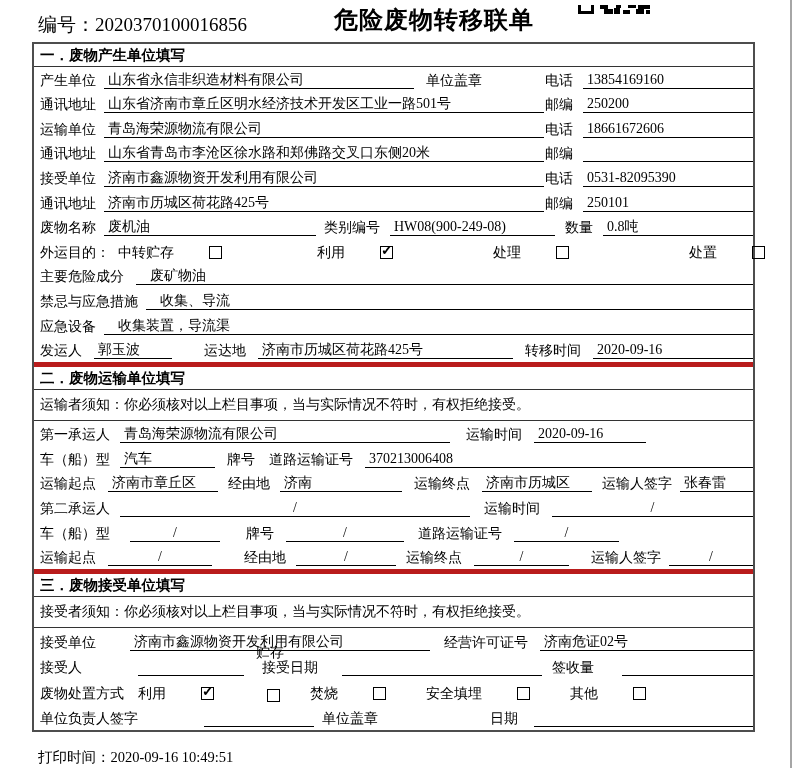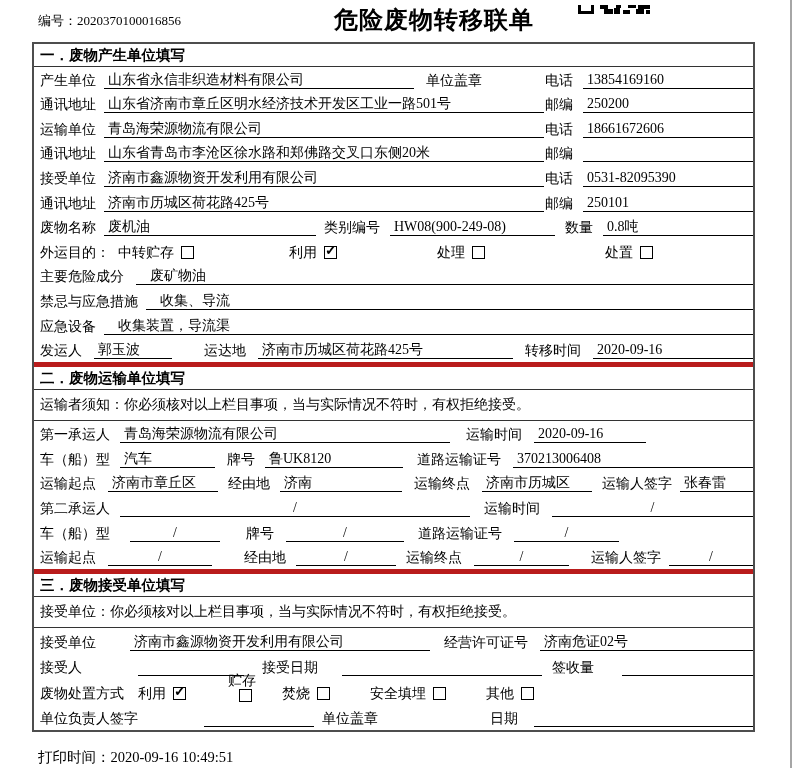--- a/index.html
+++ b/index.html
@@ -1,37 +1,37 @@
 <!DOCTYPE html>
 <html><head>
 <meta charset="utf-8">
 <style>
   html,body{margin:0;padding:0;}
   .page{position:relative;width:796px;height:768px;background:#ffffff;overflow:hidden;
         font-family:"Liberation Serif","DejaVu Serif",serif;color:#000;}
   .page-edge{position:absolute;left:790px;top:0;width:2px;height:768px;background:#a6a6a6;}
-  .serial{position:absolute;left:38px;top:12px;font-size:13px;white-space:nowrap;}
+  .serial{position:absolute;left:38px;top:12px;font-size:19px;white-space:nowrap;}
   .doc-title{position:absolute;left:334px;top:4px;font-size:24px;font-weight:bold;
              font-family:"Liberation Sans","DejaVu Sans",sans-serif;letter-spacing:1px;white-space:nowrap;}
   .qr{position:absolute;left:578px;top:0;}
   .form{position:absolute;left:32px;top:42px;width:719px;border:2px solid #4d4d4d;background:#fff;}
   .sec-header{height:19px;padding:2px 6px 1px 6px;font-weight:bold;font-size:14.5px;
               font-family:"Liberation Sans","DejaVu Sans",sans-serif;border-bottom:1px solid #333;}
   .sec-header.bt{border-top:5px solid #b91c1c;}
   .notice-row{height:30px;display:flex;align-items:center;padding:0 6px;font-size:14px;border-bottom:1px solid #333;}
   .f-row{display:flex;align-items:flex-end;padding:0 0 3px 6px;box-sizing:border-box;font-size:14px;}
   .s1 .f-row{height:24.6px;}
   .s2 .f-row{height:24.7px;}
   .s3 .f-row{height:25.5px;}
   .lbl{white-space:nowrap;line-height:17px;flex:0 0 auto;}
   .val{border-bottom:1px solid #000;line-height:17px;white-space:nowrap;padding:0 4px;
        box-sizing:border-box;flex:0 0 auto;}
   .vfill{flex:1 1 auto;}
   .slash{text-align:center;}
-  .cb-item{display:flex;align-items:center;line-height:17px;}
+  .cb-item{display:flex;align-items:center;line-height:17px;gap:28px;}
   .cb-box{width:11px;height:11px;border:1.5px solid #000;display:inline-block;margin-left:7px;
           position:relative;flex:0 0 auto;top:0px;}
   .cb-box.checked::after{content:"\2713";position:absolute;left:0px;top:-5px;font-size:14px;font-weight:bold;}
   .footer{position:absolute;left:38px;top:748px;font-size:14.5px;white-space:nowrap;}
   .gap{flex:0 0 auto;}
 </style>
 </head>
 <body>
 
 <div class="page">
@@ -172,21 +172,20 @@
         <span class="lbl">第一承运人</span>
         <span class="val" style="width:330px;margin-left:10px;">青岛海荣源物流有限公司</span>
         <span class="lbl" style="margin-left:16px;">运输时间</span>
         <span class="val" style="width:112px;margin-left:12px;">2020-09-16</span>
       </div>
 
       <div class="f-row">
         <span class="lbl">车（船）型</span>
         <span class="val" style="width:95px;margin-left:10px;">汽车</span>
         <span class="lbl" style="margin-left:12px;">牌号</span>
-        <span class="val" style="width:138px;margin-left:10px;">鲁UK8120</span>
         <span class="lbl" style="margin-left:14px;">道路运输证号</span>
         <span class="val vfill" style="margin-left:12px;">370213006408</span>
       </div>
 
       <div class="f-row">
         <span class="lbl">运输起点</span>
         <span class="val" style="width:110px;margin-left:12px;">济南市章丘区</span>
         <span class="lbl" style="margin-left:10px;">经由地</span>
         <span class="val" style="width:122px;margin-left:10px;">济南</span>
         <span class="lbl" style="margin-left:12px;">运输终点</span>
@@ -218,21 +217,21 @@
         <span class="val slash" style="width:100px;margin-left:10px;">/</span>
         <span class="lbl" style="margin-left:10px;">运输终点</span>
         <span class="val slash" style="width:95px;margin-left:12px;">/</span>
         <span class="lbl" style="margin-left:22px;">运输人签字</span>
         <span class="val slash vfill" style="margin-left:8px;">/</span>
       </div>
     </div>
 
     <div class="s3">
       <div class="sec-header bt">三．废物接受单位填写</div>
-      <div class="notice-row">接受单位：你必须核对以上栏目事项，当与实际情况不符时，有权拒绝接受。</div>
+      <div class="notice-row">接受者须知：你必须核对以上栏目事项，当与实际情况不符时，有权拒绝接受。</div>
 
       <div class="f-row">
         <span class="lbl">接受单位</span>
         <span class="val" style="width:300px;margin-left:34px;">济南市鑫源物资开发利用有限公司</span>
         <span class="lbl" style="margin-left:14px;">经营许可证号</span>
         <span class="val vfill" style="margin-left:12px;">济南危证02号</span>
       </div>
 
       <div class="f-row">
         <span class="lbl">接受人</span>

